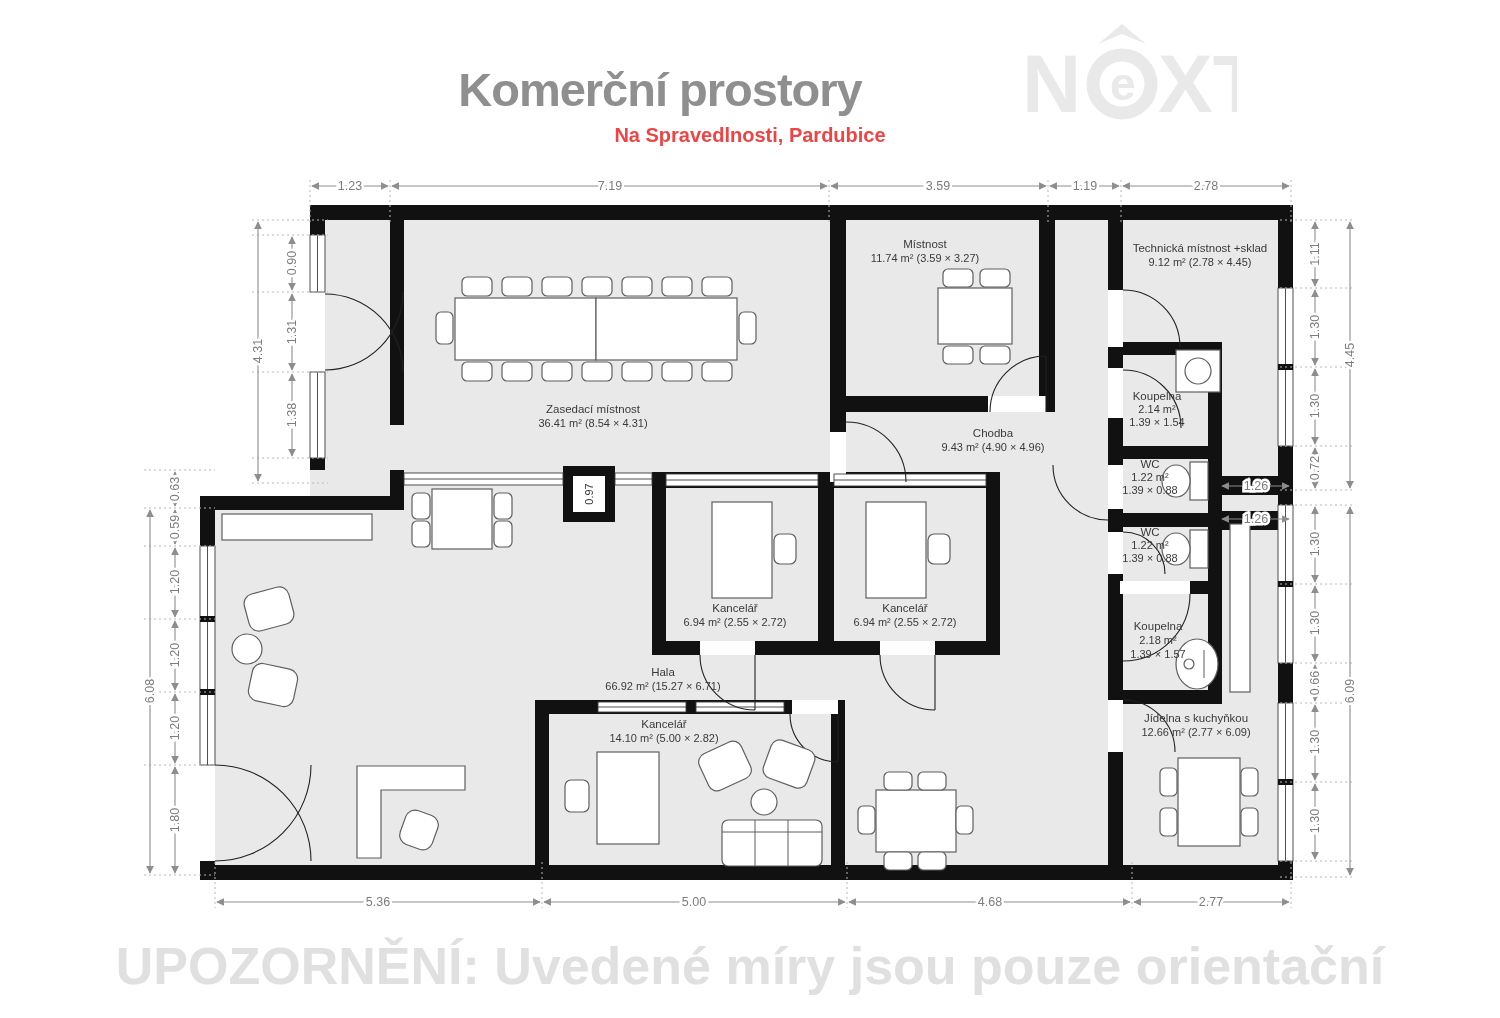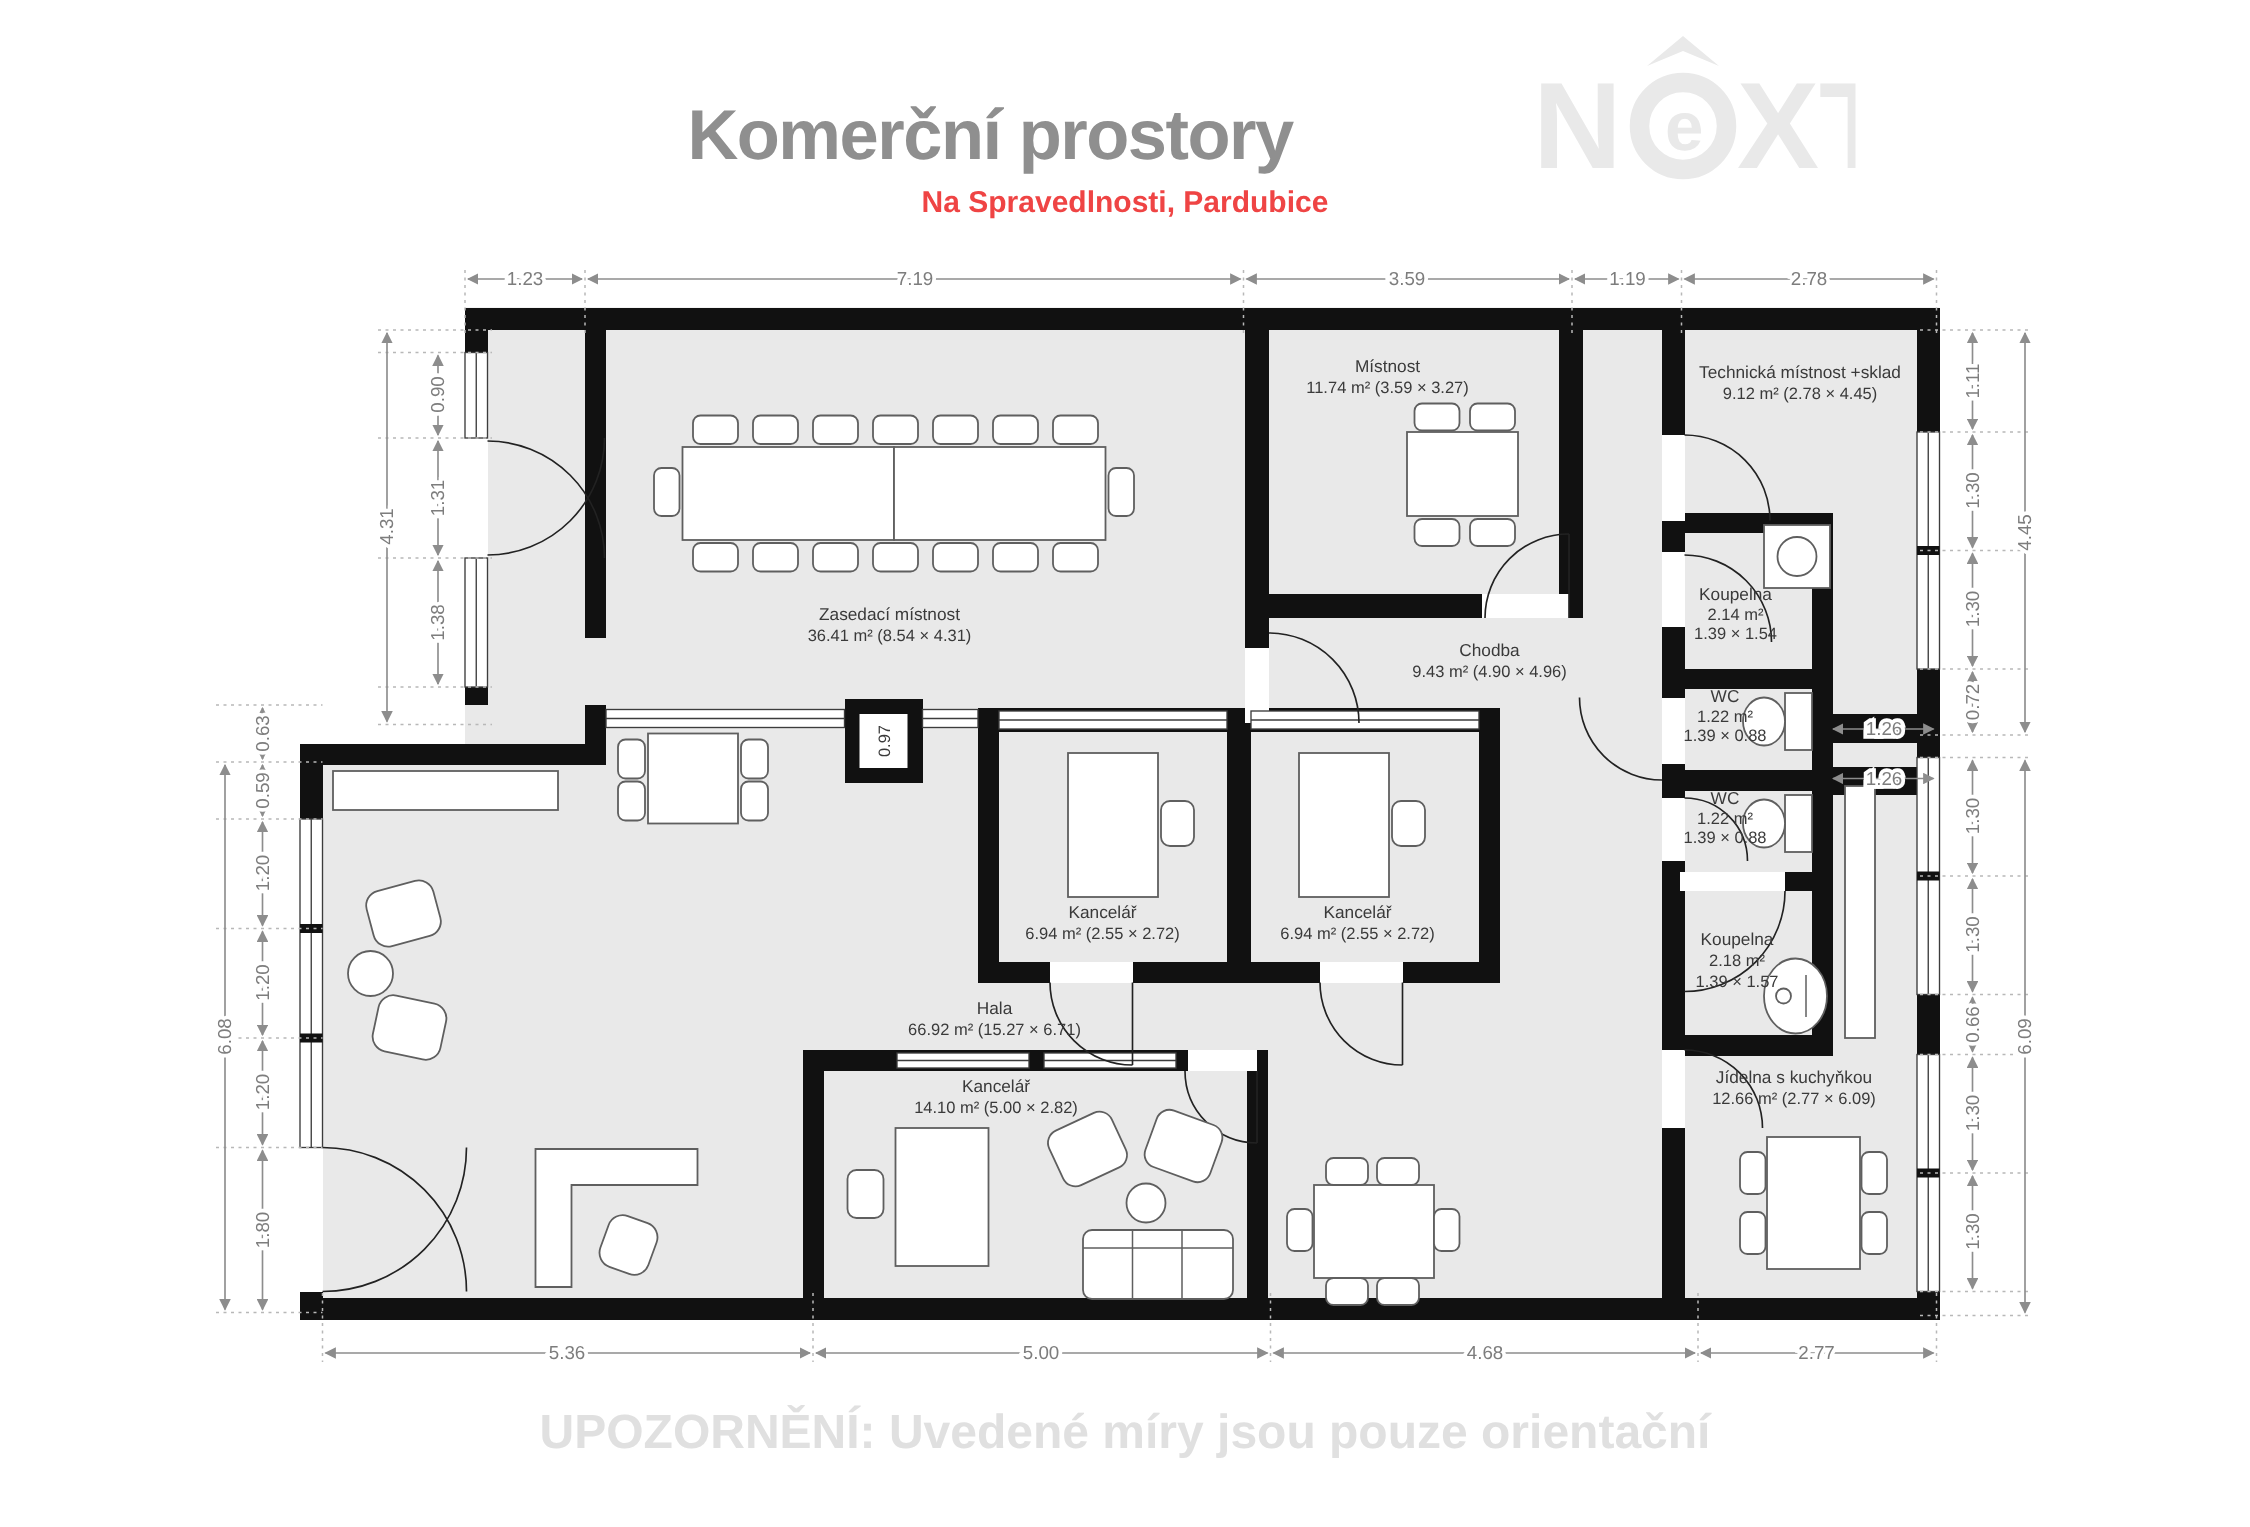--- a/index.html
+++ b/index.html
@@ -3,21 +3,21 @@
 <meta charset="utf-8">
 <style>
   html,body{margin:0;padding:0;background:#ffffff;}
   body{width:1500px;height:1018px;position:relative;overflow:hidden;
        font-family:"Liberation Sans", sans-serif;}
   .page-title{position:absolute;top:62px;left:0;width:1320px;text-align:center;
        font-size:47px;font-weight:700;letter-spacing:-1px;color:#8f8f8f;}
   .page-subtitle{position:absolute;top:124px;left:0;width:1500px;text-align:center;
        font-size:20px;font-weight:700;color:#ef4444;}
   .watermark{position:absolute;top:936px;left:0;width:1500px;text-align:center;
-       font-size:32px;font-weight:700;letter-spacing:0px;color:#e0e0e0;white-space:nowrap;}
+       font-size:52px;font-weight:700;letter-spacing:0px;color:#e0e0e0;white-space:nowrap;}
   .logo{position:absolute;top:20px;left:1022px;}
   svg.plan{position:absolute;top:0;left:0;}
   .wall{fill:#111111;}
   .floor{fill:#e9e9e9;}
   .opening{fill:#ffffff;}
   .glass{fill:#ffffff;stroke:#3c3c3c;stroke-width:0.9;}
   .winline{stroke:#3c3c3c;stroke-width:0.9;fill:none;}
   .furn{fill:#ffffff;stroke:#5f5f5f;stroke-width:1.2;}
   .furnline{stroke:#5f5f5f;stroke-width:1;fill:none;}
   .door{stroke:#222222;stroke-width:1.1;fill:none;}

